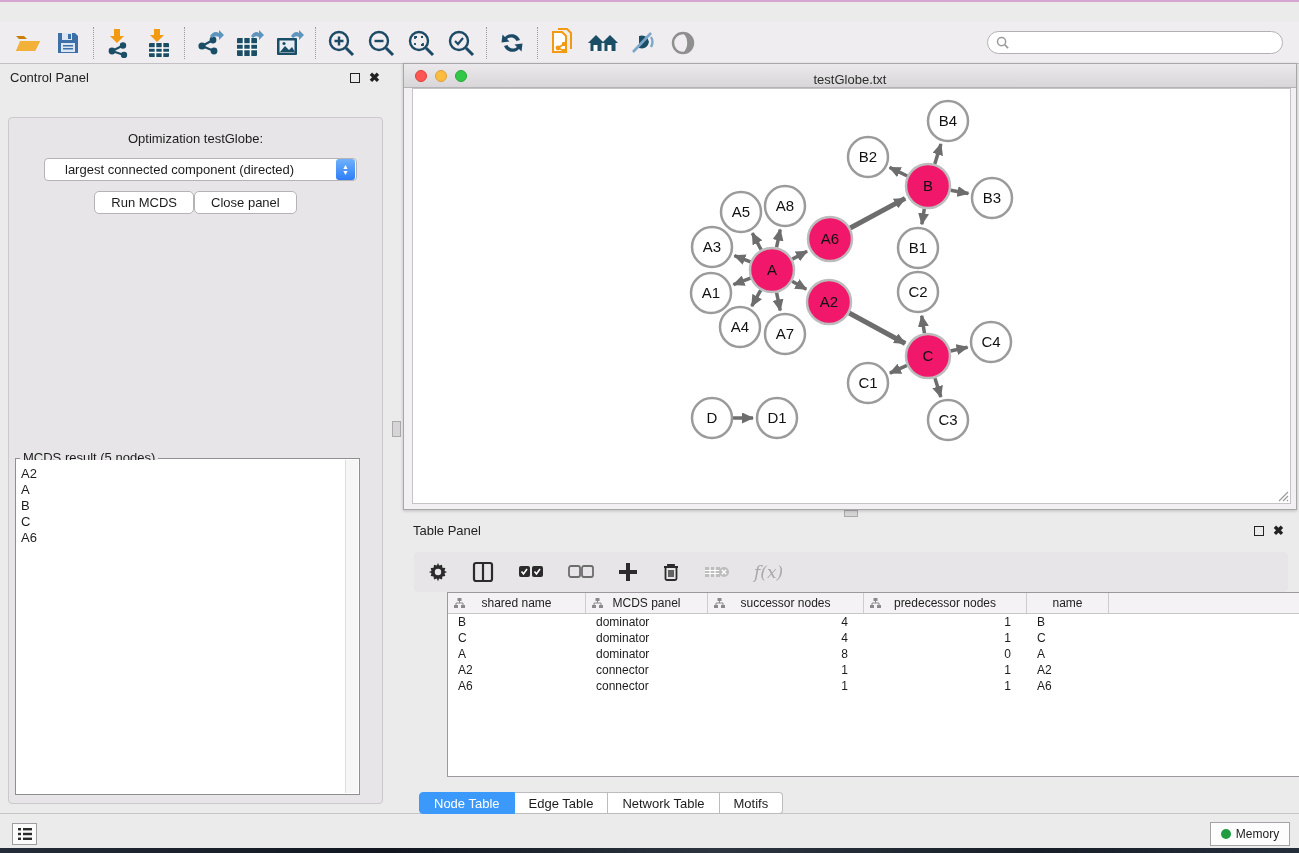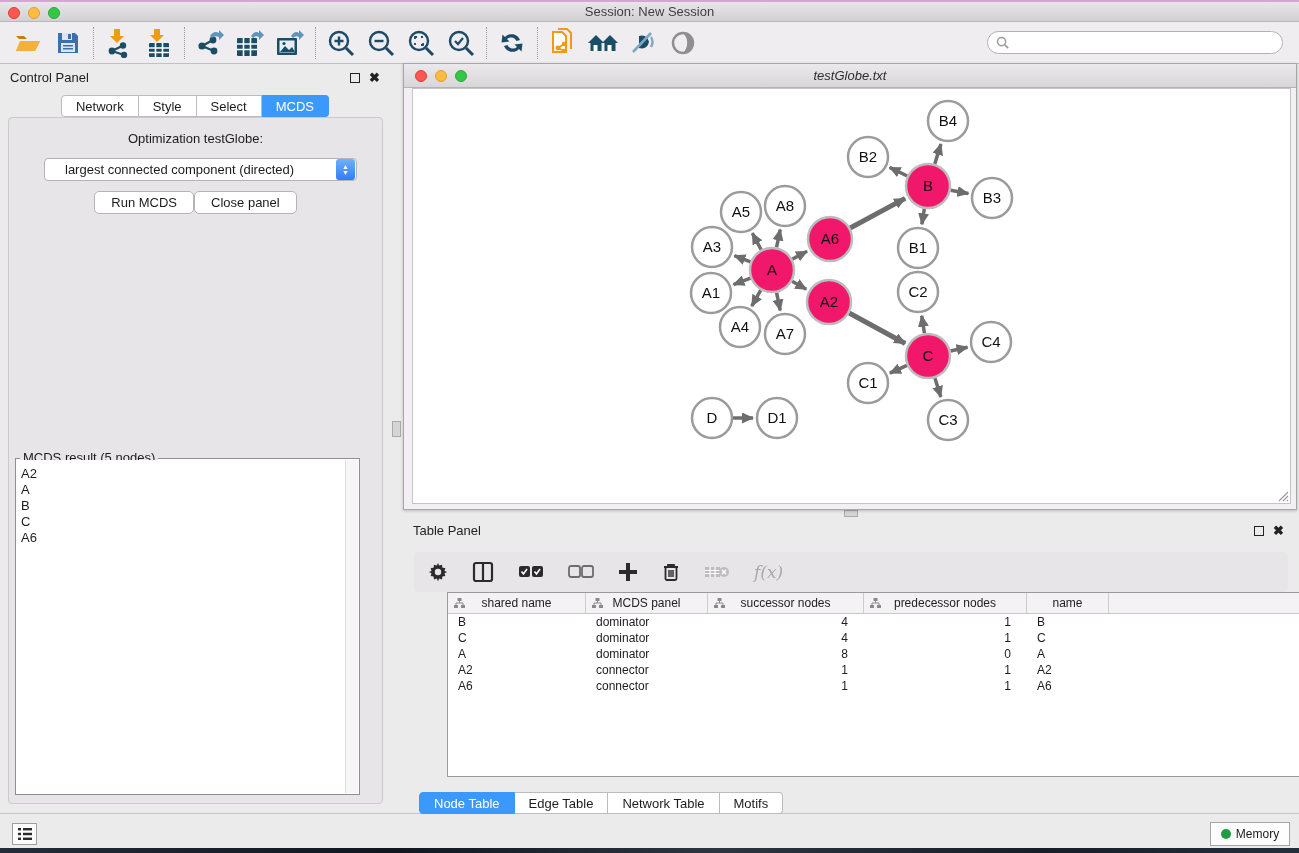--- a/index.html
+++ b/index.html
@@ -70,21 +70,21 @@
   
   .vsplit-handle { position:absolute; left:392px; top:421px; width:9px; height:16px;
     background:#d6d4d6; border:1px solid #aaa; }
   .hsplit-handle { position:absolute; left:844px; top:510px; width:14px; height:7px;
     background:#d6d4d6; border:1px solid #aaa; }
 
   
   #net-window { position:absolute; left:403px; top:63px; width:894px; height:447px;
     background:#f2f0f2; border:1px solid #a8a6a8; box-shadow:0 1px 3px rgba(0,0,0,.2); }
   .nw-titlebar { height:24px; background:linear-gradient(#ebe9eb,#d8d6d8); border-bottom:1px solid #b5b3b5;
-    display:flex; align-items:center; justify-content:center; position:relative;font-style:italic; }
+    display:flex; align-items:flex-end; justify-content:center; position:relative; }
   .nw-titlebar .lights { top:6px; left:11px; }
   .nw-title { font-size:13px; color:#2d2d2d; }
   .nw-canvas { position:absolute; left:8px; top:24px; right:5px; bottom:5px; background:#fff; border:1px solid #c5c3c5; }
   .resize-grip { position:absolute; right:1px; bottom:1px; width:14px; height:14px; }
   .node-label { font-size:15px; fill:#111; text-anchor:middle; }
 
   
   #table-panel { position:absolute; left:403px; top:517px; width:896px; height:296px; background:#ecebec; }
   .tp-toolbar { position:absolute; left:11px; top:35px; width:874px; height:40px; background:#e7e5e7;
     border-radius:4px; display:flex; align-items:center; padding:0 14px; gap:24px; }
@@ -110,28 +110,20 @@
   .sb-mem-btn { position:absolute; right:9px; top:8px; width:80px; height:24px; background:#fdfdfd;
     border:1px solid #a5a3a5; display:flex; align-items:center; justify-content:center; gap:5px; font-size:12px; }
   .mem-dot { width:10px; height:10px; border-radius:50%; background:#1f9d40; }
 </style>
 </head>
 <body>
 
 <div id="screen">
   <div class="top-strip"></div>
 
-  <div class="titlebar">
-    <div class="lights">
-      <div class="light red"></div>
-      <div class="light yellow"></div>
-      <div class="light green"></div>
-    </div>
-    <div class="title">Session: New Session</div>
-  </div>
 
   <div class="toolbar">
     <div class="tb-btn">
       <svg width="28" height="24" viewBox="0 0 28 24">
           <path d="M2 5 h8 l3 3 h-8 z" fill="#c97d0a"></path>
           <path d="M2 6 v14 l5-10 h19 l-5 10 h-19" fill="#f29a11"></path>
           <path d="M6 10 h20 l-5 10 H2 z" fill="#f2b23a"></path>
         </svg>
     </div>
     <div class="tb-btn">
@@ -271,26 +263,20 @@
   </div>
 
   <div id="control-panel">
     <div class="panel-head">
       <span class="panel-title">Control Panel</span>
       <span class="panel-icons">
         <span class="float-box"></span>
         <span class="close-x">✖</span>
       </span>
     </div>
-    <div class="cp-tabs" id="cp-tabs">
-        <div class="tab">Network</div>
-        <div class="tab">Style</div>
-        <div class="tab">Select</div>
-        <div class="tab tab-sel">MCDS</div>
-      </div>
     <div class="cp-content">
       <div class="opt-label">Optimization testGlobe:</div>
       <div class="opt-select">
         <span class="sel-text">largest connected component (directed)</span>
         <span class="stepper">
             <span>▲</span>
             <span>▼</span>
           </span>
       </div>
       <div class="cp-buttons">

